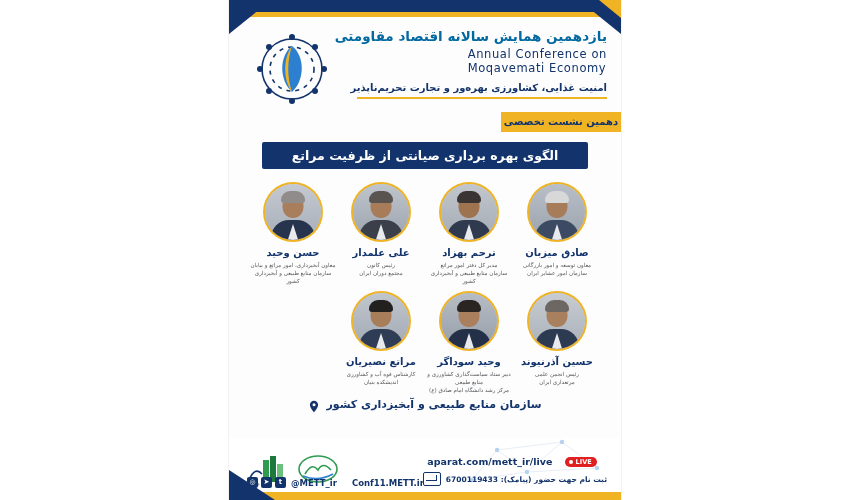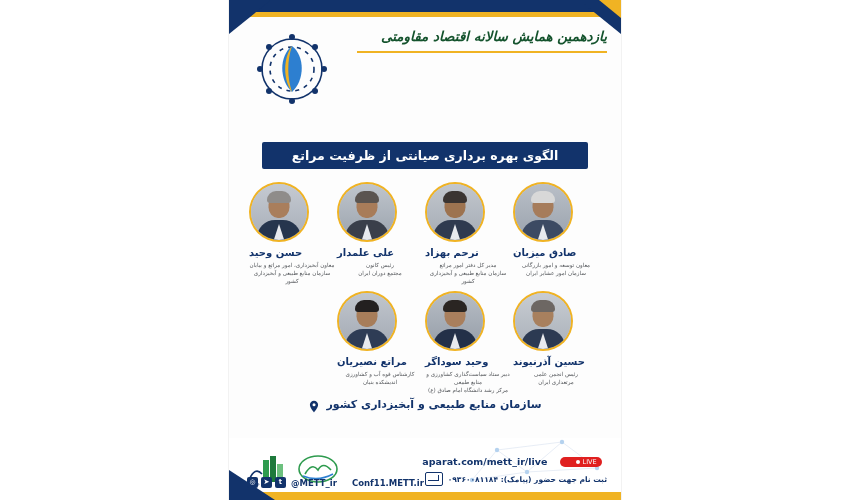--- a/index.html
+++ b/index.html
@@ -79,25 +79,24 @@
   .title-block {
     position: absolute;
     right: 14px; top: 6px;
     width: 282px;
     text-align: right;
     direction: rtl;
   }
   .title-fa {
     font-size: 13.5px;
     font-weight: bold;
-    color: #14532d;
+    color: #0369a1;
     letter-spacing: 0px;
     line-height: 17px;
     white-space: nowrap;
-    font-style: italic;
   }
   .en-row {
     display: flex;
     flex-direction: row-reverse;
     align-items: center;
     justify-content: flex-start;
     margin-top: 3px;
     direction: ltr;
   }
   .en-num {
@@ -164,21 +163,21 @@
     width: 352px;
     display: flex;
     flex-direction: row-reverse;
     flex-wrap: wrap;
     gap: 0px;
   }
   .speaker {
     width: 88px;
     display: flex;
     flex-direction: column;
-    align-items: flex-end;
+    align-items: center;
     direction: rtl;
     margin-bottom: 6px;
   }
   .avatar-ring {
     width: 60px; height: 60px;
     border-radius: 50%;
     padding: 2px;
     background: #f0b323;
     box-sizing: border-box;
     display: flex;
@@ -309,23 +308,23 @@
     display: inline-block;
     vertical-align: middle;
   }
   .live-badge {
     display: inline-block;
     vertical-align: middle;
     margin-left: 7px;
     background: #e02020;
     color: #fff;
     font-size: 6.5px;
-    font-weight: normal;
+    font-weight: bold;
     border-radius: 7px;
-    padding: 1px 5px 1px 16px;
+    padding: 1px 5px 1px 4px;
   }
   .live-dot {
     display: inline-block;
     width: 4px; height: 4px;
     border-radius: 50%;
     background: #fff;
     margin-right: 3px;
     vertical-align: middle;
   }
   .register {
@@ -428,25 +427,31 @@
             <circle cx="7" cy="39" r="3"></circle>
               <circle cx="16" cy="17" r="3"></circle>
           </g>
           <path d="M39 16 C52 26 52 50 39 62 C26 50 26 26 39 16 Z" fill="#2d7fd0"></path>
           <path d="M39 16 C30 28 30 50 39 62 C34 48 34 30 39 16 Z" fill="#f0b323"></path>
         </svg>
       </div>
       <div class="title-block">
         <div class="title-fa">یازدهمین همایش سالانه اقتصاد مقاومتی</div>
         <div class="en-row">
-        </div>
+          <div class="en-text">
+            <div>Annual  Conference  on</div>
+            <div>Moqavemati   Economy</div>
+          </div>
+        </div>
+        <div class="subtitle-fa">امنیت غذایی، کشاورزی بهره‌ور و تجارت تحریم‌ناپذیر</div>
         <div class="subtitle-underline"></div>
       </div>
     </div>
 
+    <div class="session-ribbon">دهمین نشست تخصصی</div>
 
     <div class="topic-banner">الگوی بهره برداری صیانتی از ظرفیت مراتع</div>
 
     <div class="speakers">
 
       <div class="speaker">
         <div class="avatar-ring">
           <div class="avatar">
             <div class="av-bg" style="background:linear-gradient(#b9bfc7,#9aa2ad)"></div>
             <div class="av-body" style="background:#3c4a63"></div>
@@ -595,21 +600,21 @@
           </svg>
         </div>
       </div>
 
       <div class="stream">
         <span class="stream-url">aparat.com/mett_ir/live</span>
         <span class="live-badge"><span class="live-dot"></span><span>LIVE</span></span>
       </div>
 
       <div class="register">
-        <span class="register-text">ثبت نام جهت حضور (پیامک): ۰۹۳۶۰۰۸۱۱۸۴</span>
+        <span class="register-text">ثبت نام جهت حضور (پیامک): 6700119433</span>
         <span class="sms-icon"></span>
       </div>
 
       <div class="social">
         <span class="social-icons">
           <span class="sicon">◎</span>
           <span class="sicon">➤</span>
           <span class="sicon">t</span>
         </span>
         <span class="handle">@METT_ir</span>

